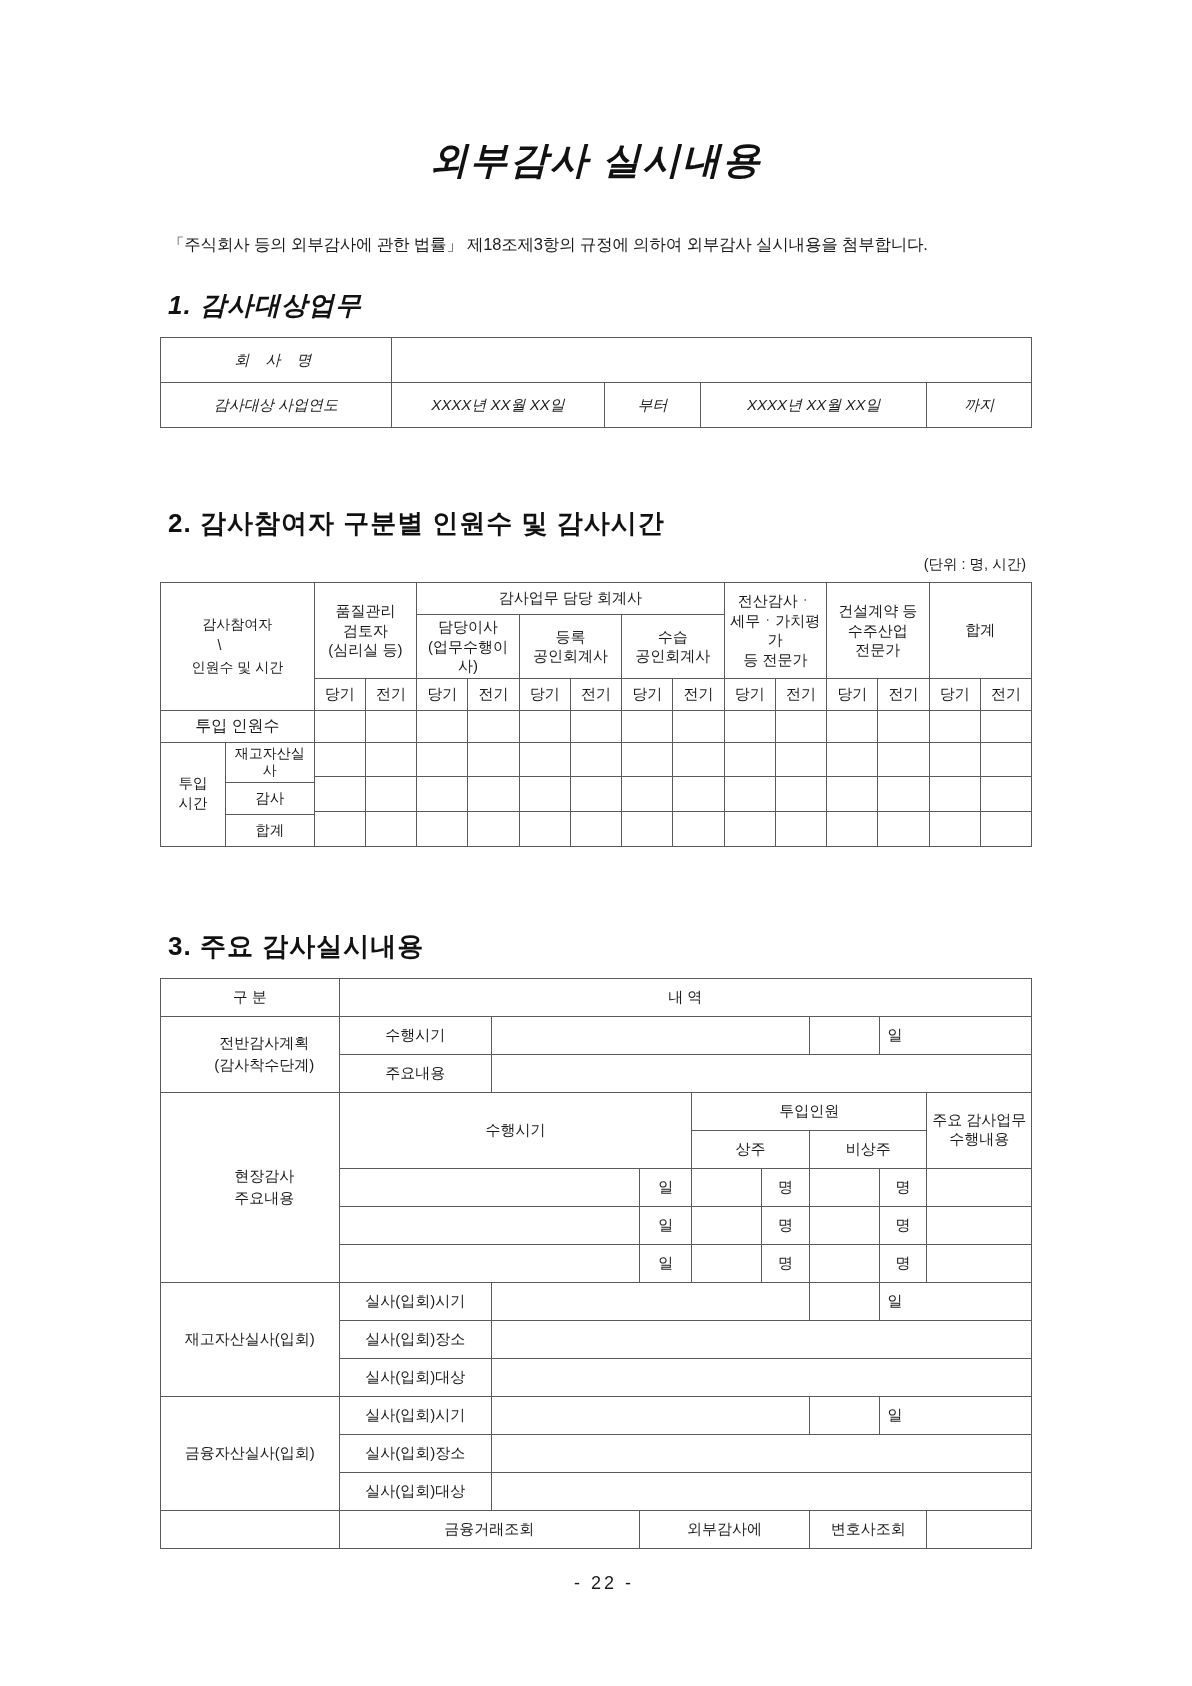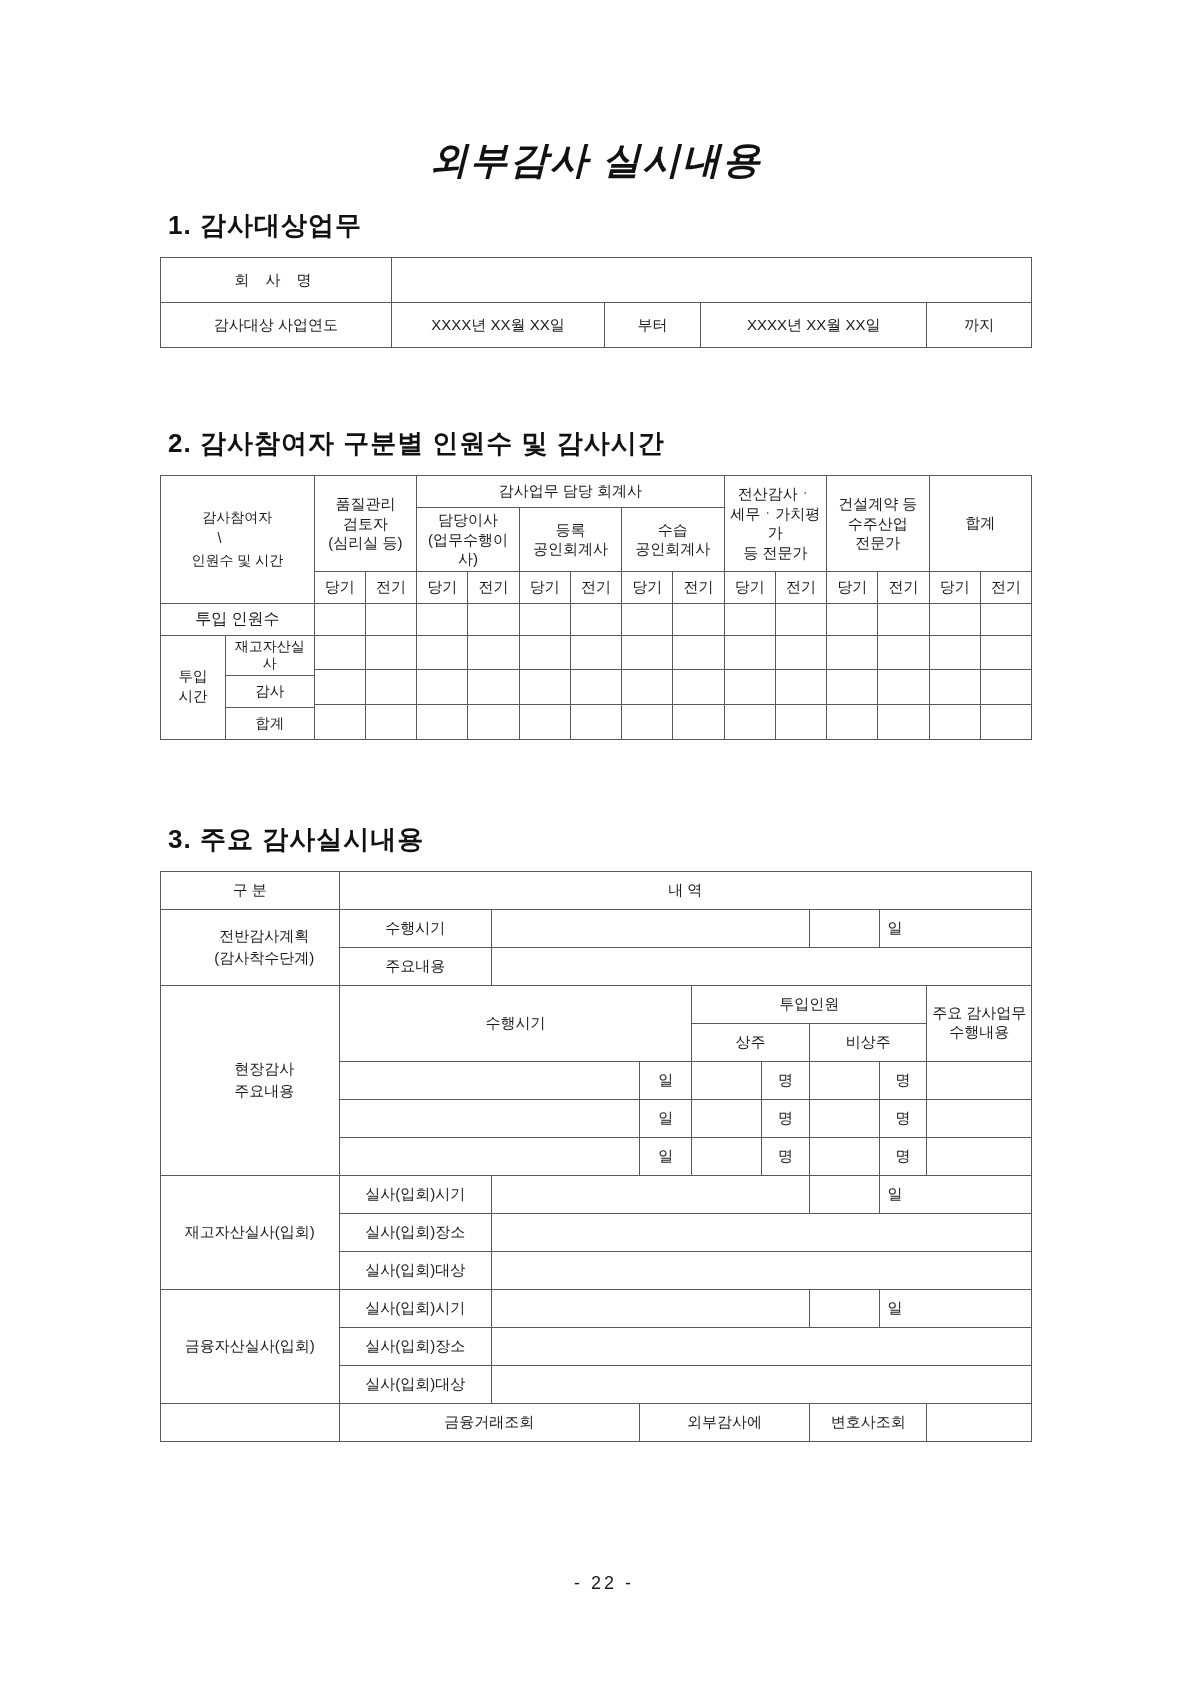--- a/index.html
+++ b/index.html
@@ -43,21 +43,21 @@
   }
 
   
   .section-heading {
     font-size: 26px;
     font-weight: bold;
     letter-spacing: 1px;
     margin: 0 0 14px 8px;
     color: #111;
   }
-  .sec1-wrap { margin-top: 22px; }
+  .sec1-wrap { margin-top: 32px; font-style: italic; }
   .sec2-wrap { margin-top: 78px; }
   .sec3-wrap { margin-top: 82px; }
 
   .unit-note {
     text-align: right;
     font-size: 14.5px;
     margin: 4px 6px 8px 0;
     color: #1b1b1b;
   }
 
@@ -112,20 +112,21 @@
     color: #1b1b1b;
   }
 </style>
 </head>
 <body>
 
 <div class="page">
 
   <h1 class="doc-title">외부감사 실시내용</h1>
 
+  <p class="doc-subtitle">「주식회사 등의 외부감사에 관한 법률」 제18조제3항의 규정에 의하여 외부감사 실시내용을 첨부합니다.</p>
 
   <div class="sec1-wrap">
     <div class="section-heading">1. 감사대상업무</div>
 
     <table class="grid tbl1">
       <colgroup>
         <col style="width:26.5%">
         <col style="width:24.5%">
         <col style="width:11%">
         <col style="width:26%">
@@ -143,20 +144,21 @@
           <td>XXXX년 XX월 XX일</td>
           <td>까지</td>
         </tr>
       </tbody>
     </table>
   </div>
 
   <div class="sec2-wrap">
     <div class="section-heading">2. 감사참여자 구분별 인원수 및 감사시간</div>
 
+    <div class="unit-note">(단위 : 명, 시간)</div>
 
     <table class="grid tbl2">
       <colgroup>
         <col style="width:16.2%">
         <col style="width:5.4%">
           <col style="width:5.4%">
         <col style="width:5.4%">
           <col style="width:5.4%">
         <col style="width:5.4%">
           <col style="width:5.4%">

